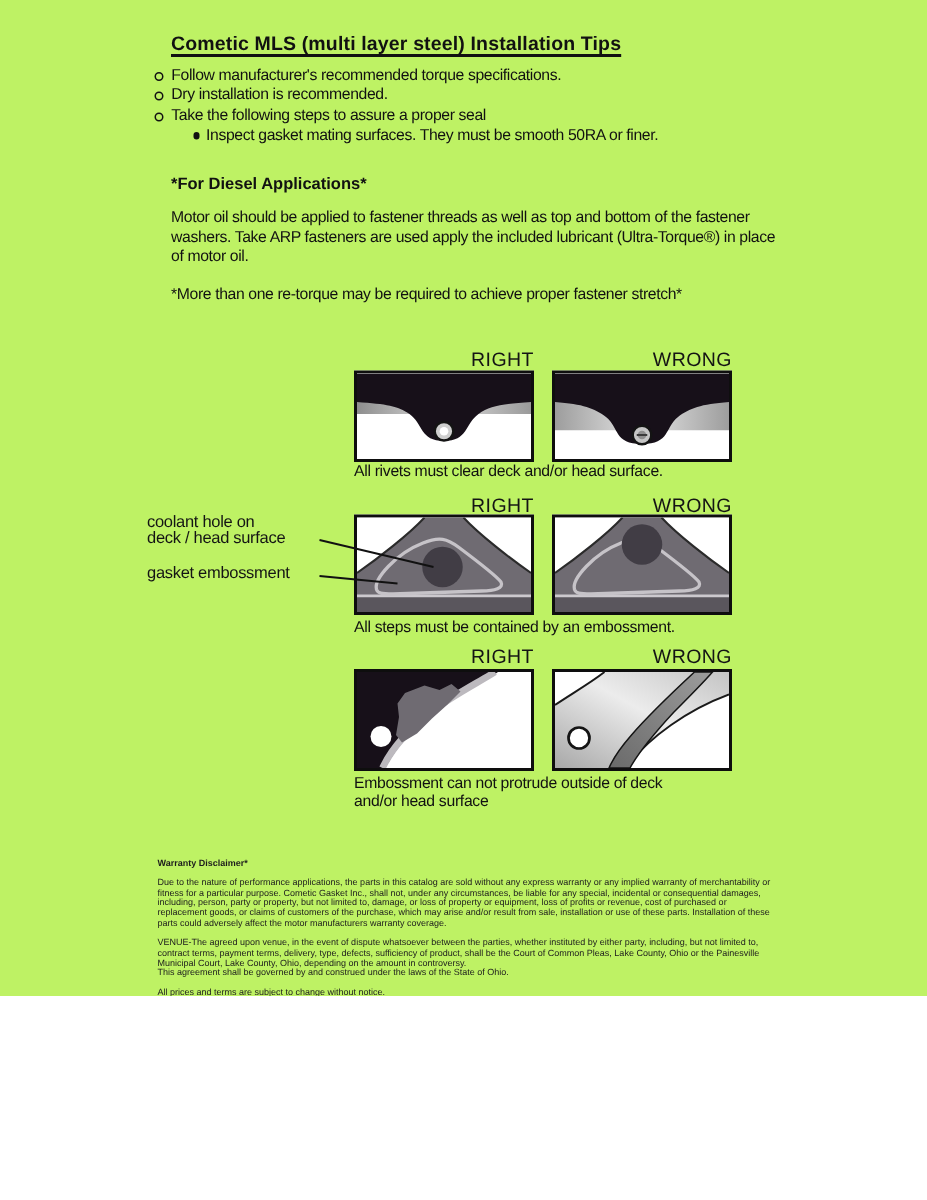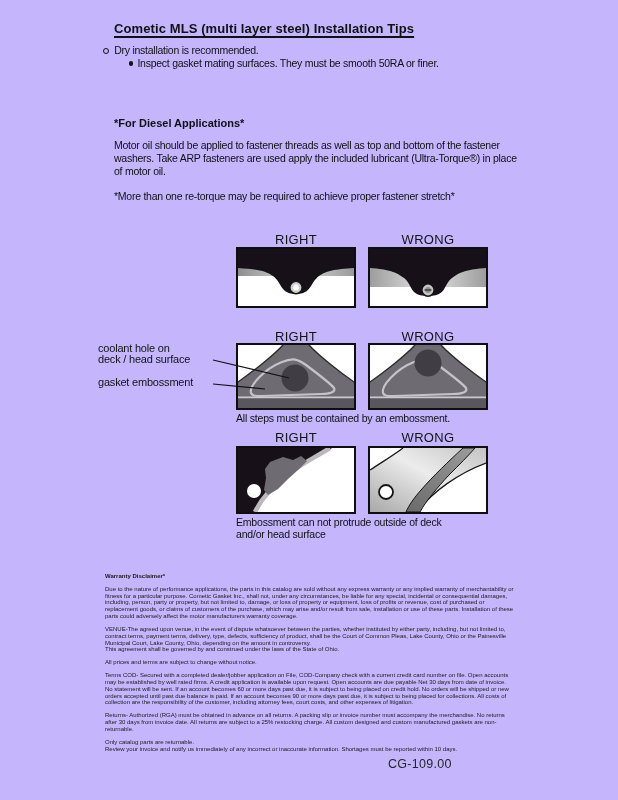--- a/index.html
+++ b/index.html
@@ -1,33 +1,33 @@
 <!DOCTYPE html>
 <html><head>
 <meta charset="utf-8">
 <style>
   html,body { margin:0; padding:0; background:#ffffff; }
   .page {
-    position:relative; width:618px; height:800px; background:#c4b5fd;
+    position:relative; width:618px; height:664px; background:#bef264;
     font-family:"Liberation Sans", sans-serif; color:#111; overflow:hidden;
   }
   .title {
     position:absolute; left:114px; top:21px; font-size:13px; font-weight:bold;
     letter-spacing:0.1px; text-decoration:underline; text-underline-offset:3px;
     text-decoration-thickness:1.5px;
   }
   .tips { position:absolute; left:103px; top:44px; width:434px; font-size:10.5px; letter-spacing:-0.25px; line-height:13.4px; }
   .tip-row { display:flex; }
   .circle-marker { flex:none; width:4.2px; height:4.2px; border:1px solid #111; border-radius:50%; margin:3.8px 5px 0 0; }
   .dot-marker { flex:none; width:4.4px; height:4.4px; background:#111; border-radius:50%; margin:4px 4px 0 0; }
   .sub { margin-left:26px; }
   .diesel { position:absolute; left:114px; top:117px; width:412px; font-size:10.5px; letter-spacing:-0.25px; line-height:13px; }
   .diesel .dz-heading { font-size:11px; font-weight:bold; letter-spacing:0; margin:0 0 9px 0; }
   .diesel p { margin:0 0 12px 0; }
-  .dlabel { position:absolute; width:120px; text-align:center; font-size:13px; letter-spacing:0.3px; color:#141414; }
+  .dlabel { position:absolute; width:120px; text-align:right; font-size:13px; letter-spacing:0.3px; color:#141414; }
   .panel { position:absolute; width:120px; border:2px solid #0e0e0e; box-sizing:border-box; background:#fff; }
   .panel svg { display:block; width:100%; height:100%; }
   .p-r1 { height:61px; top:247px; }
   .p-r2 { height:67px; top:343px; }
   .p-r3 { height:68px; top:446px; }
   .p-left { left:236px; }
   .p-right { left:368px; }
   .caption { position:absolute; left:236px; font-size:10.5px; letter-spacing:-0.2px; color:#111; white-space:pre-line; line-height:11.5px; }
   .ann { position:absolute; left:98px; width:113px; text-align:left; font-size:11px; letter-spacing:-0.2px; line-height:11px; white-space:pre-line; color:#141414; }
   .overlay { position:absolute; left:0; top:0; width:618px; height:800px; pointer-events:none; }
@@ -39,21 +39,29 @@
 </head>
 <body>
 
 <div class="page">
 
   <div class="title">Cometic MLS (multi layer steel) Installation Tips</div>
 
   <div class="tips">
     <div class="tip-row">
       <span class="circle-marker"></span>
+      <span>Follow manufacturer's recommended torque specifications.</span>
+    </div>
+    <div class="tip-row">
+      <span class="circle-marker"></span>
       <span>Dry installation is recommended.</span>
+    </div>
+    <div class="tip-row">
+      <span class="circle-marker"></span>
+      <span>Take the following steps to assure a proper seal</span>
     </div>
     <div class="tip-row sub">
       <span class="dot-marker"></span>
       <span>Inspect gasket mating surfaces.  They must be smooth 50RA or finer.</span>
     </div>
   </div>
 
   <div class="diesel">
     <div class="dz-heading">*For Diesel Applications*</div>
     <p>Motor oil should be applied to fastener threads as well as top and bottom of the fastener washers. Take ARP fasteners are used apply the included lubricant (Ultra-Torque®) in place of motor oil.</p>
@@ -90,20 +98,21 @@
       </defs>
       <rect width="116" height="57" fill="#ffffff"></rect>
       <rect x="0" y="19" width="116" height="19" fill="url(#g-r1w)"></rect>
       <rect x="0" y="38" width="116" height="19" fill="#ffffff"></rect>
       <path d="M0,0 H116 V19 C97,20.5 90,23 82,29 C73,36 77,47 58,47 C39,47 43,36 34,29 C26,23 19,20.5 0,19 Z" fill="#171019"></path>
       <circle cx="58" cy="41" r="6.2" fill="#c6c6c6" stroke="#141414" stroke-width="1.6"></circle>
       <circle cx="58" cy="41" r="2.9" fill="#8f8f8f"></circle>
       <line x1="54.5" y1="41" x2="61.5" y2="41" stroke="#3a3a3a" stroke-width="1.4"></line>
     </svg>
   </div>
+  <div class="caption" style="top:309px;">All rivets must clear deck and/or head surface.</div>
 
   <div class="dlabel" style="left:236px; top:329px;">RIGHT</div>
   <div class="dlabel" style="left:368px; top:329px;">WRONG</div>
 
   <div class="ann" style="top:343px;">coolant hole on
 deck / head surface</div>
   <div class="ann" style="top:377px;">gasket embossment</div>
 
   <div class="panel p-r2 p-left">
     <svg viewBox="0 0 116 63" preserveAspectRatio="none">

